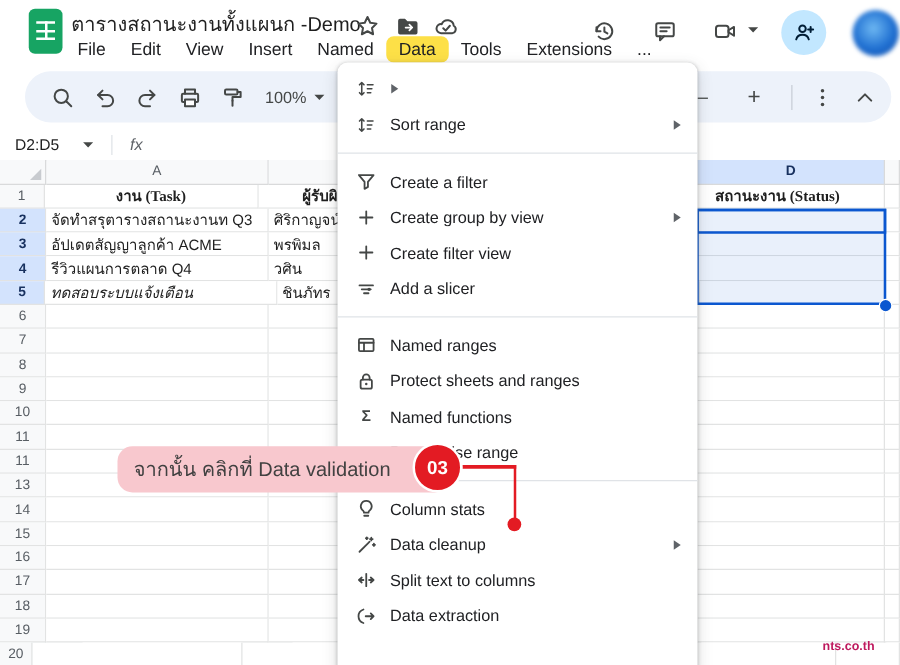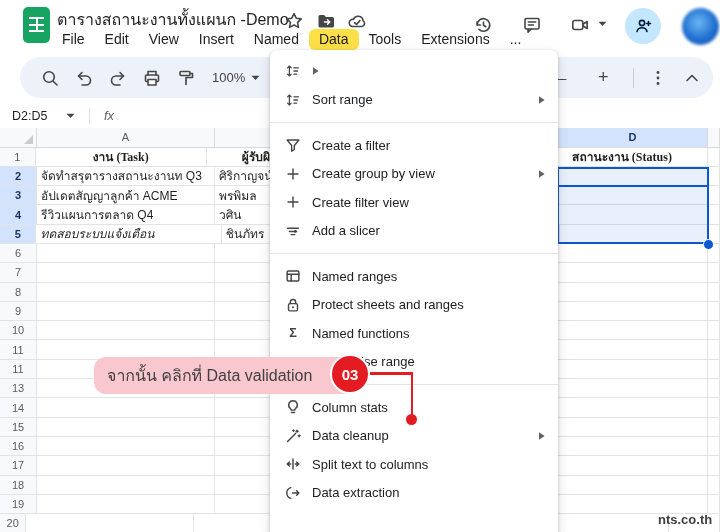--- a/index.html
+++ b/index.html
@@ -78,21 +78,21 @@
   
   .callout{position:absolute;left:94px;top:357px;width:266px;height:37px;background:#f8c8ce;
       border-radius:12px;z-index:10;display:flex;align-items:center;padding-left:13px;box-sizing:border-box;
       font-size:16px;color:#414141;}
   .badge{position:absolute;left:330px;top:354px;width:40px;height:40px;border-radius:50%;background:#e31b23;
       border:2px solid #fff;box-sizing:border-box;z-index:11;display:flex;align-items:center;justify-content:center;
       color:#fff;font-weight:bold;font-size:15px;}
   .conn-h{position:absolute;left:370px;top:372px;width:43px;height:2.5px;background:#e31b23;z-index:9;}
   .conn-v{position:absolute;left:410.5px;top:372px;width:2.5px;height:48px;background:#e31b23;z-index:9;}
   .conn-dot{position:absolute;left:406px;top:414px;width:11px;height:11px;border-radius:50%;background:#e31b23;z-index:9;}
-  .watermark{position:absolute;left:658px;top:512px;font-size:13px;font-weight:bold;color:#404040;z-index:4;}
+  .watermark{position:absolute;left:658px;top:512px;font-size:10px;font-weight:bold;color:#be185d;z-index:4;}
 </style>
 </head>
 <body>
 
 <div class="page">
 
   <div class="topbar">
     <div class="logo">
         <div class="grid"></div>
       </div>

